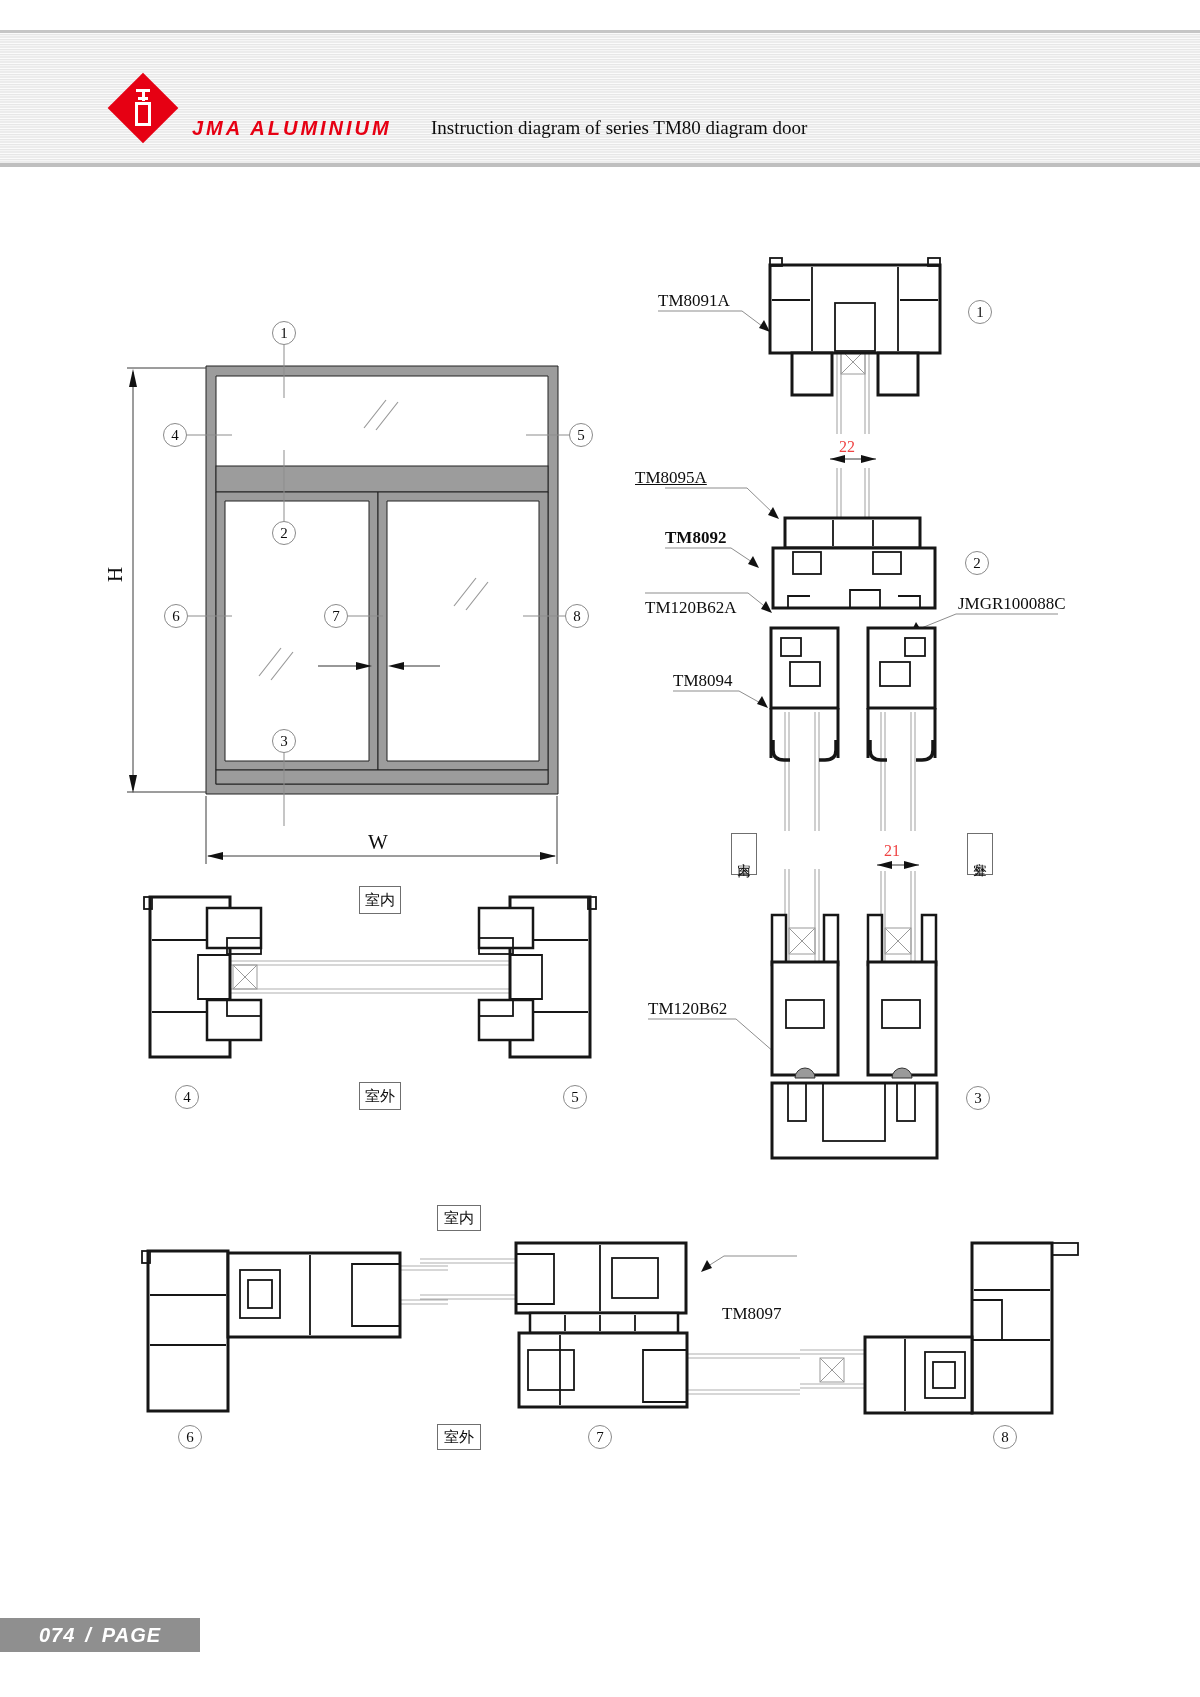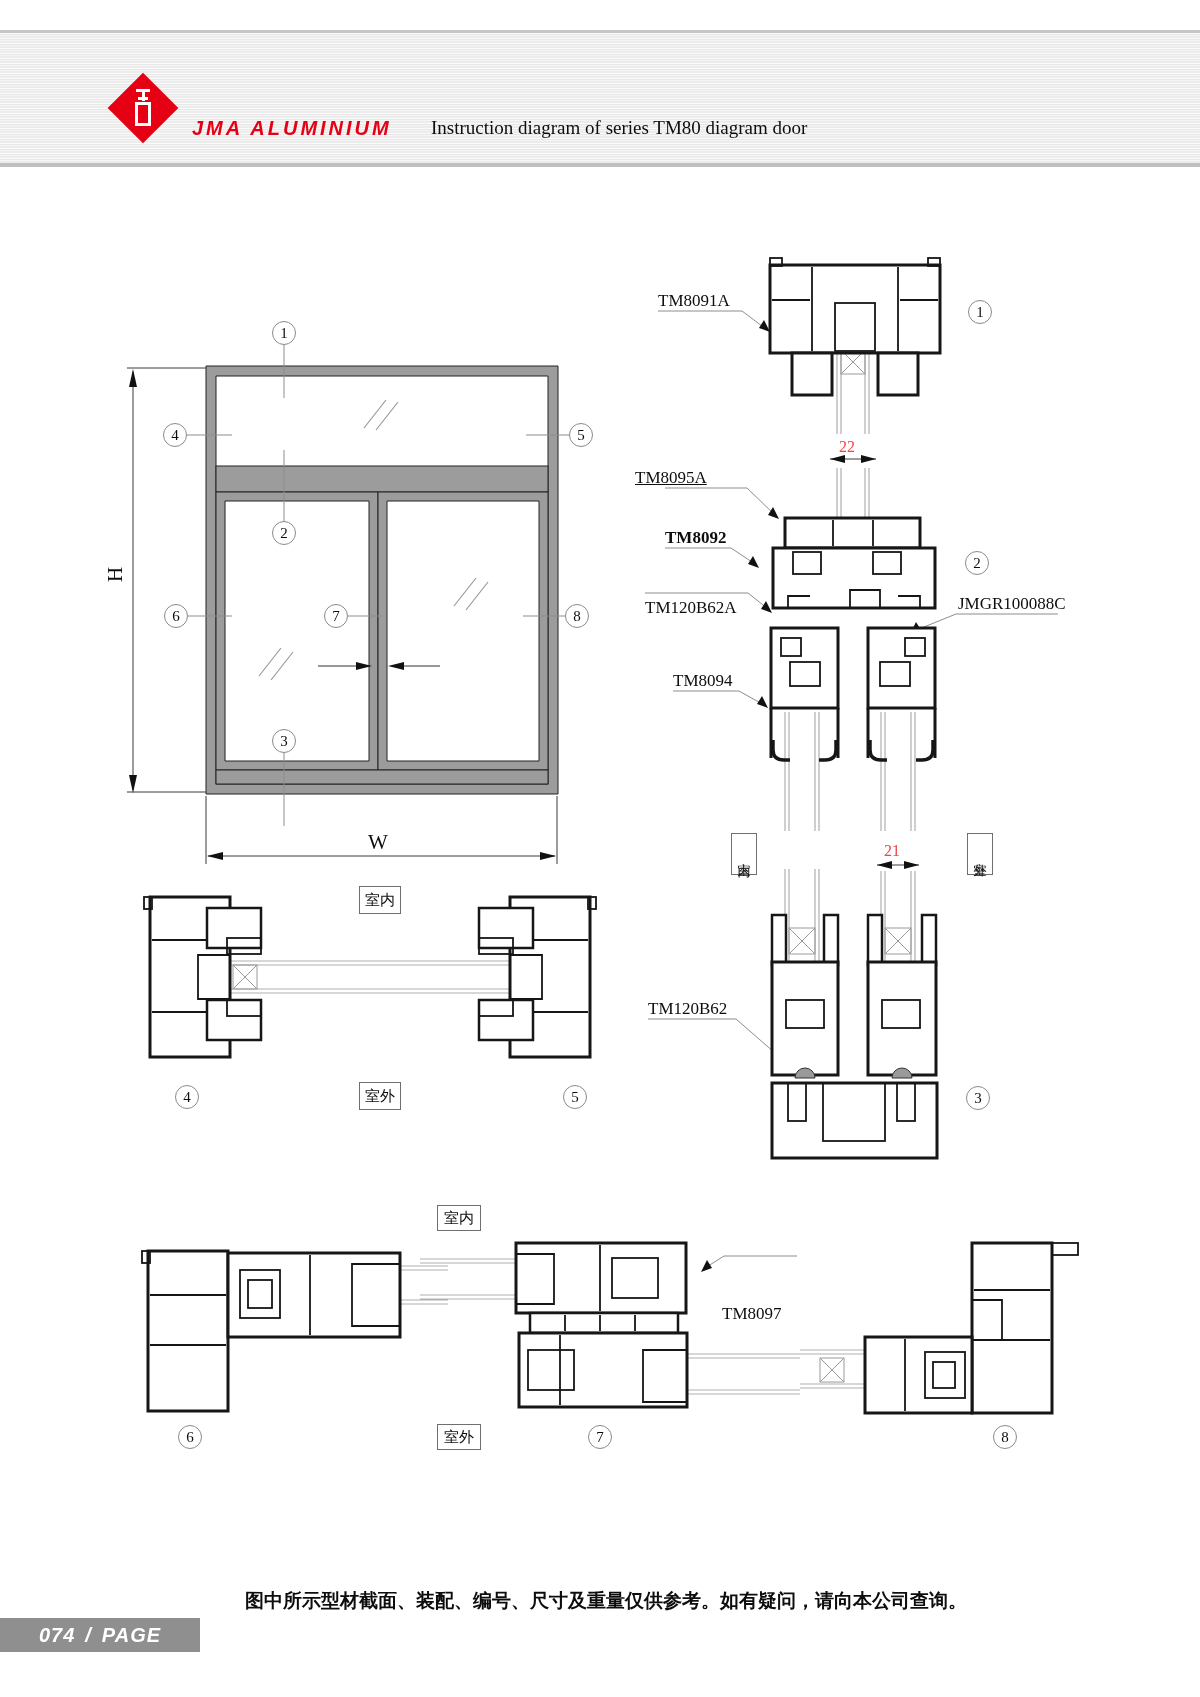--- a/index.html
+++ b/index.html
@@ -289,15 +289,14 @@
   <div class="circ" style="left:575px;top:1097px;">5</div>
   <div class="circ" style="left:190px;top:1437px;">6</div>
   <div class="circ" style="left:600px;top:1437px;">7</div>
   <div class="circ" style="left:1005px;top:1437px;">8</div>
 
   <div class="page-bar">
     <span>074</span>
     <span>/</span>
     <span>PAGE</span>
   </div>
-  <div class="note-cn">图中所示型材截面、装配、编号、尺寸及重量仅供参考。如有疑问，请向本公司查询。</div>
 
 </div>
 
 </body></html>

